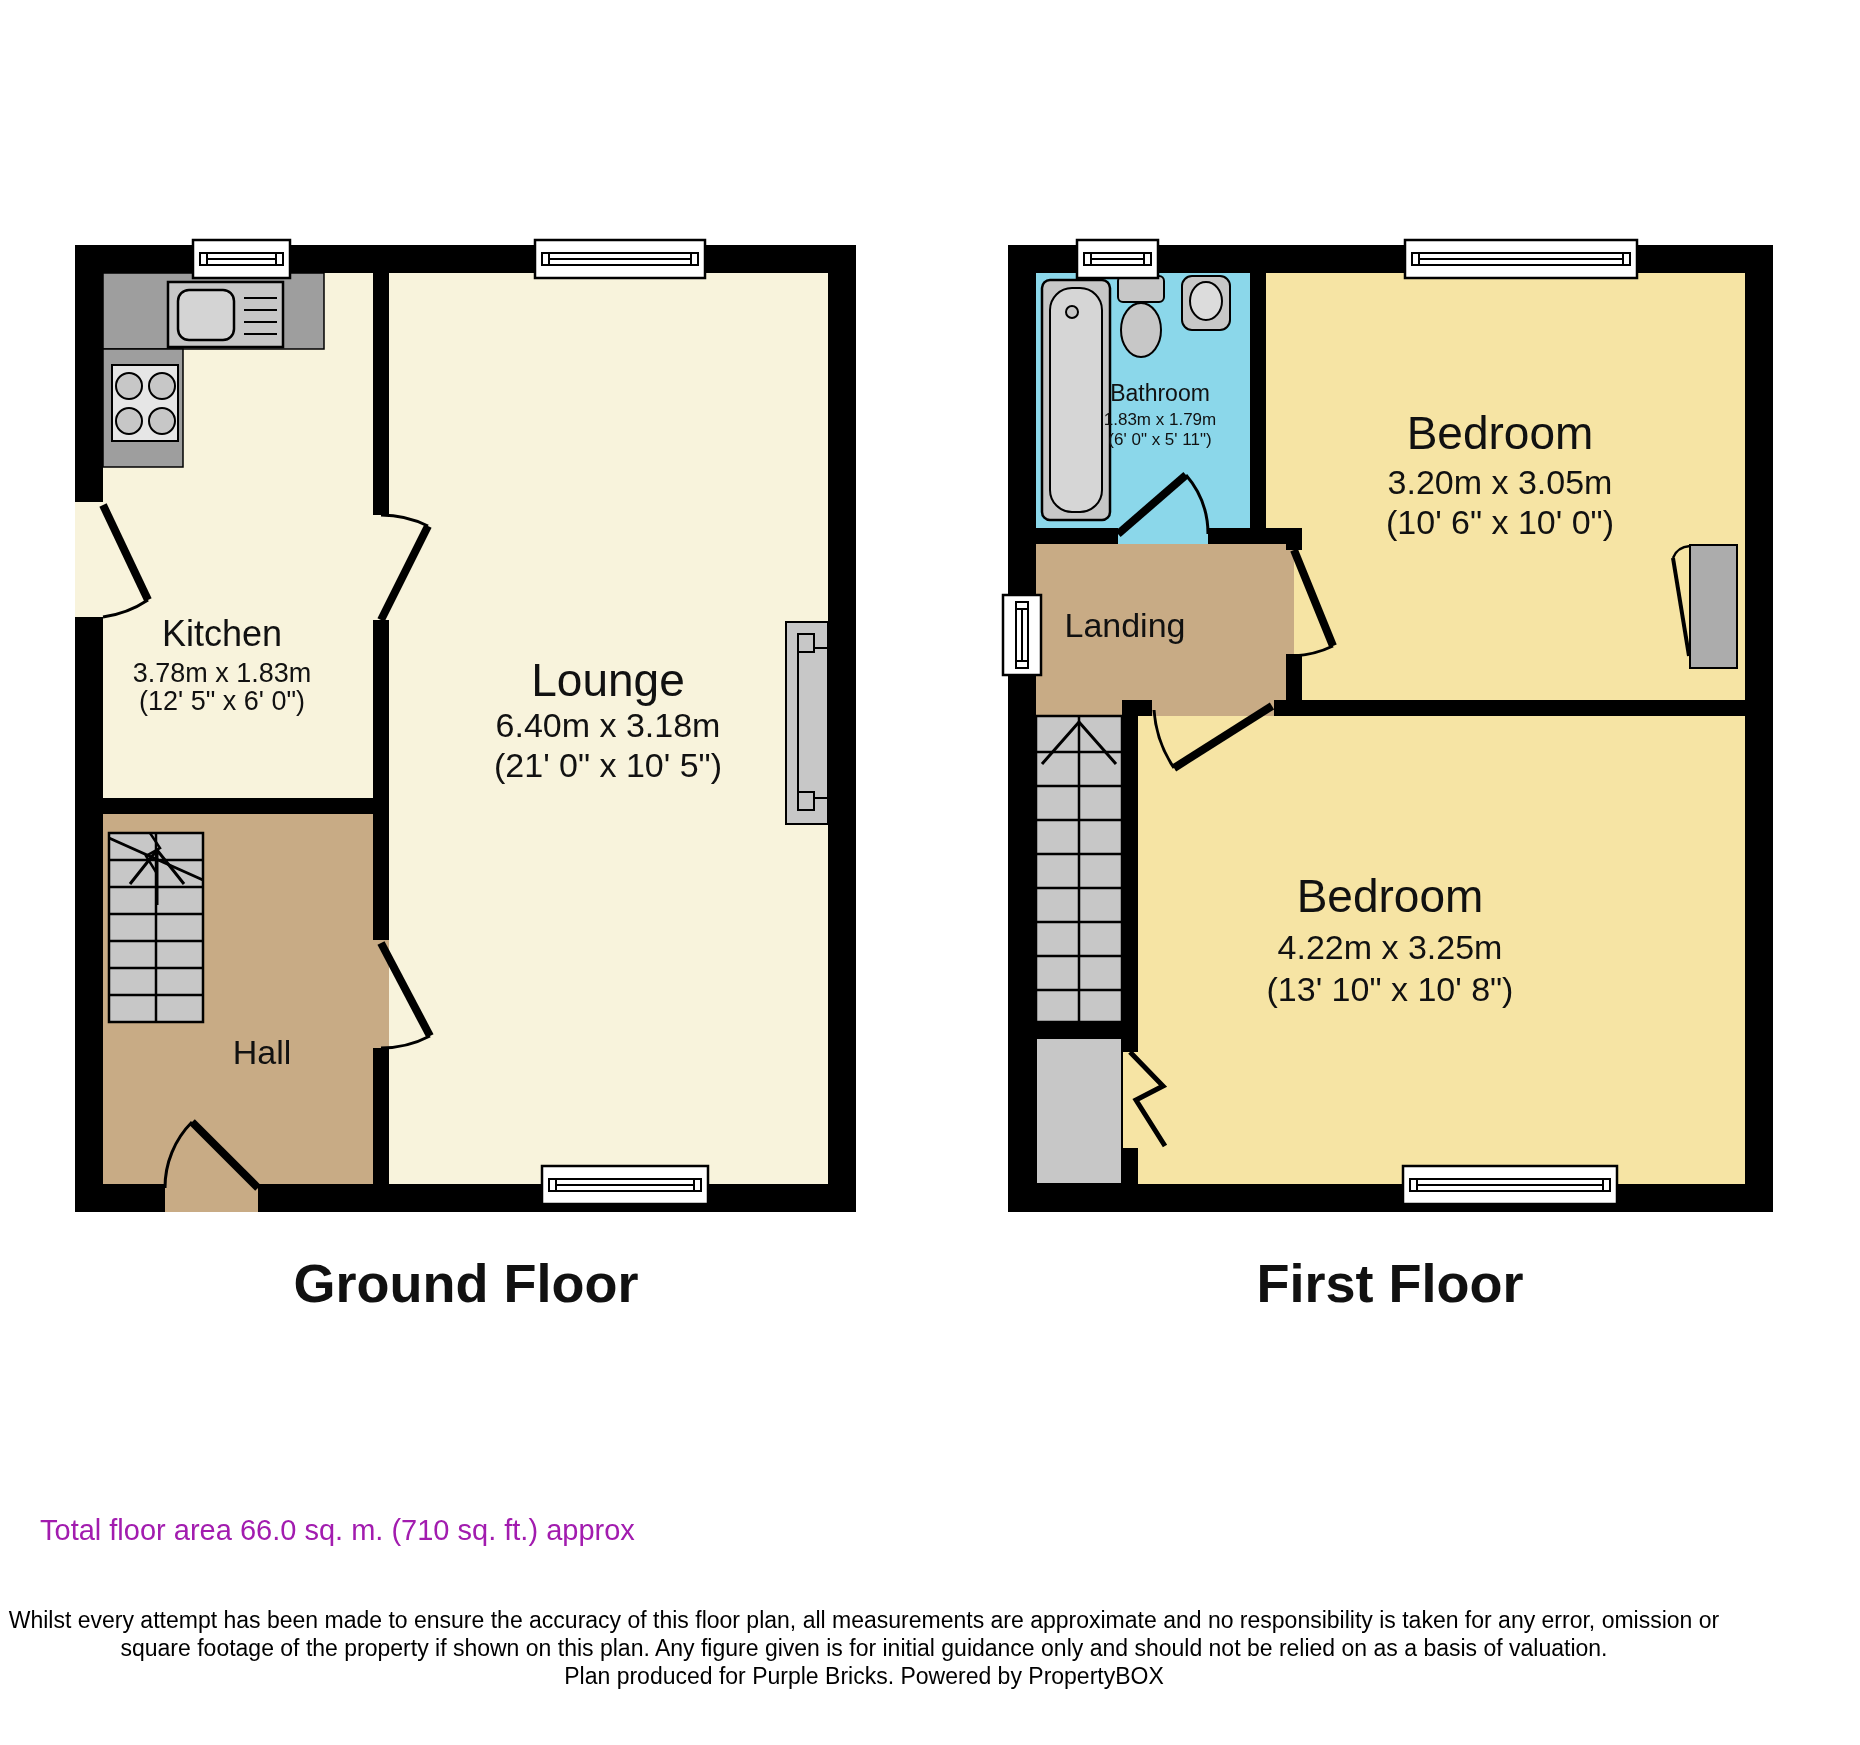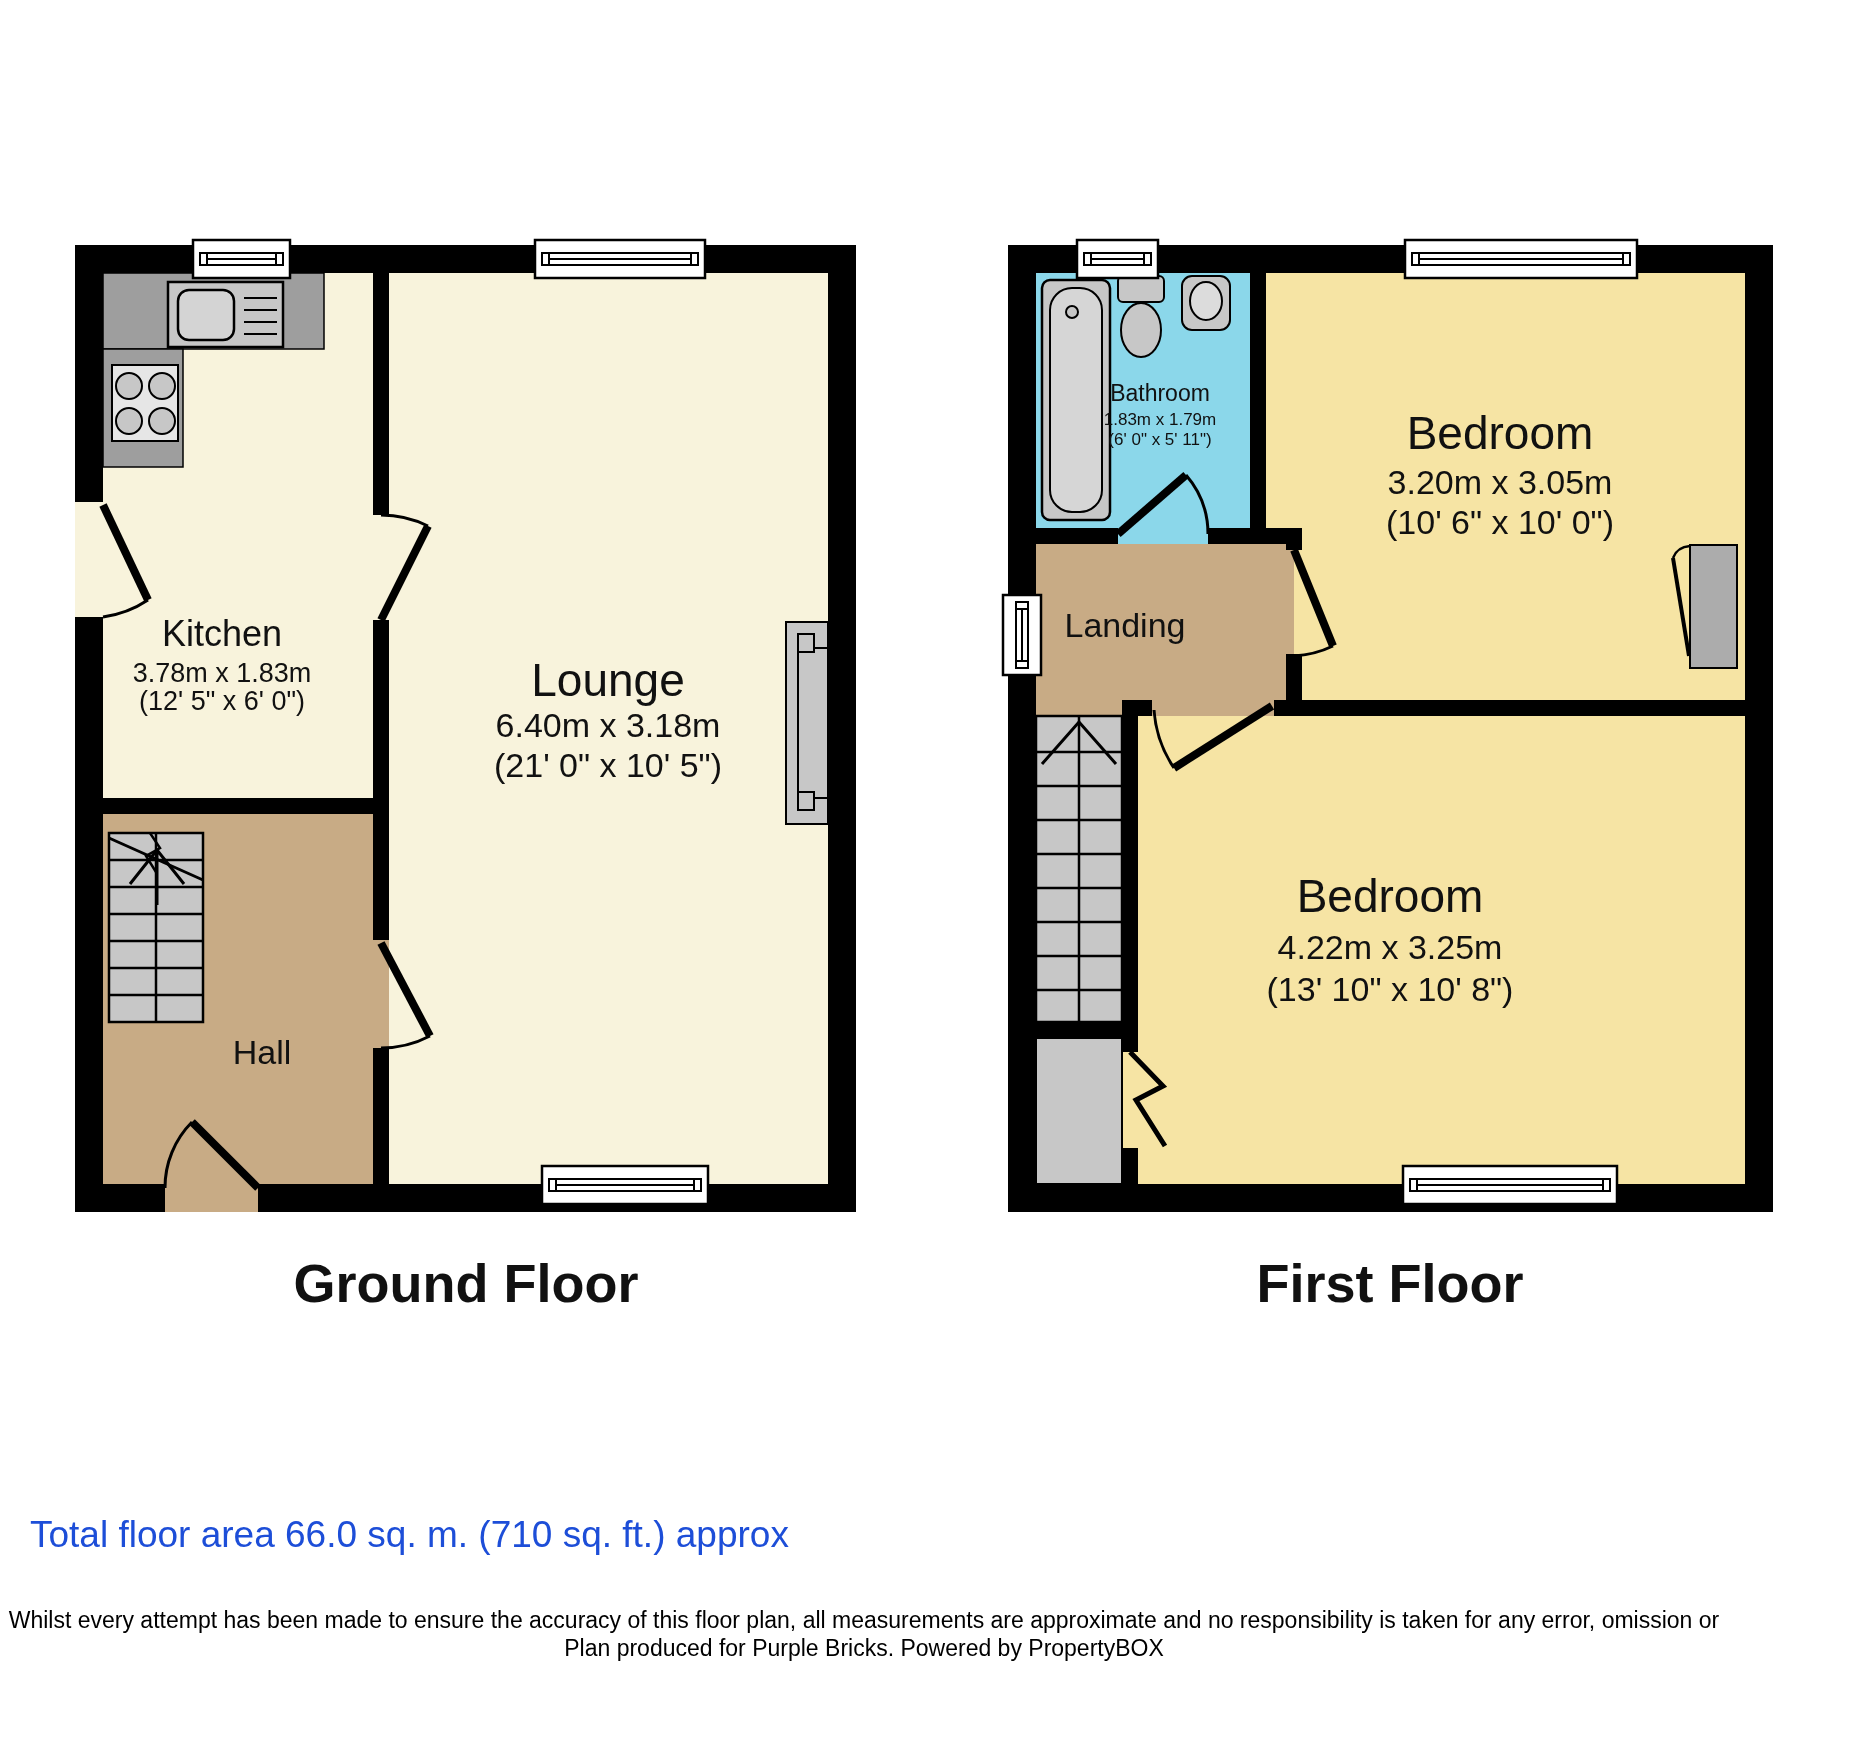--- a/index.html
+++ b/index.html
@@ -8,21 +8,21 @@
   svg{position:absolute;left:0;top:0;}
   svg text{fill:#111;}
   .room-name{font-size:46px;}
   .room-name-med{font-size:36px;}
   .room-name-sm{font-size:34px;}
   .room-name-xs{font-size:23px;}
   .dims{font-size:34px;}
   .dims-med{font-size:27px;}
   .dims-xs{font-size:17px;}
   .floor-title{font-size:54px;font-weight:bold;}
-  #total-area{position:absolute;left:30px;top:1514px;font-size:37px;color:#1d4ed8;}
+  #total-area{position:absolute;left:40px;top:1514px;font-size:29px;color:#a21caf;}
   #disclaimer{position:absolute;left:0;top:1606px;width:1728px;text-align:center;
               font-size:23px;line-height:28px;color:#000;}
 </style>
 </head>
 <body>
 
 <div id="canvas">
 <svg width="1860" height="1745" viewBox="0 0 1860 1745">
 
   <g>
@@ -232,15 +232,16 @@
     <text class="room-name" x="1390" y="912" text-anchor="middle">Bedroom</text>
     <text class="dims" x="1390" y="959" text-anchor="middle">4.22m x 3.25m</text>
     <text class="dims" x="1390" y="1001" text-anchor="middle">(13' 10" x 10' 8")</text>
     <text class="floor-title" x="1390" y="1302" text-anchor="middle">First Floor</text>
   </g>
 </svg>
 
 <div id="total-area">Total floor area 66.0 sq. m. (710 sq. ft.) approx</div>
 <div id="disclaimer">
   <div>Whilst every attempt has been made to ensure the accuracy of this floor plan, all measurements are approximate and no responsibility is taken for any error, omission or</div>
+  <div>square footage of the property if shown on this plan. Any figure given is for initial guidance only and should not be relied on as a basis of valuation.</div>
   <div>Plan produced for Purple Bricks. Powered by PropertyBOX</div>
 </div>
 </div>
 
 </body></html>

